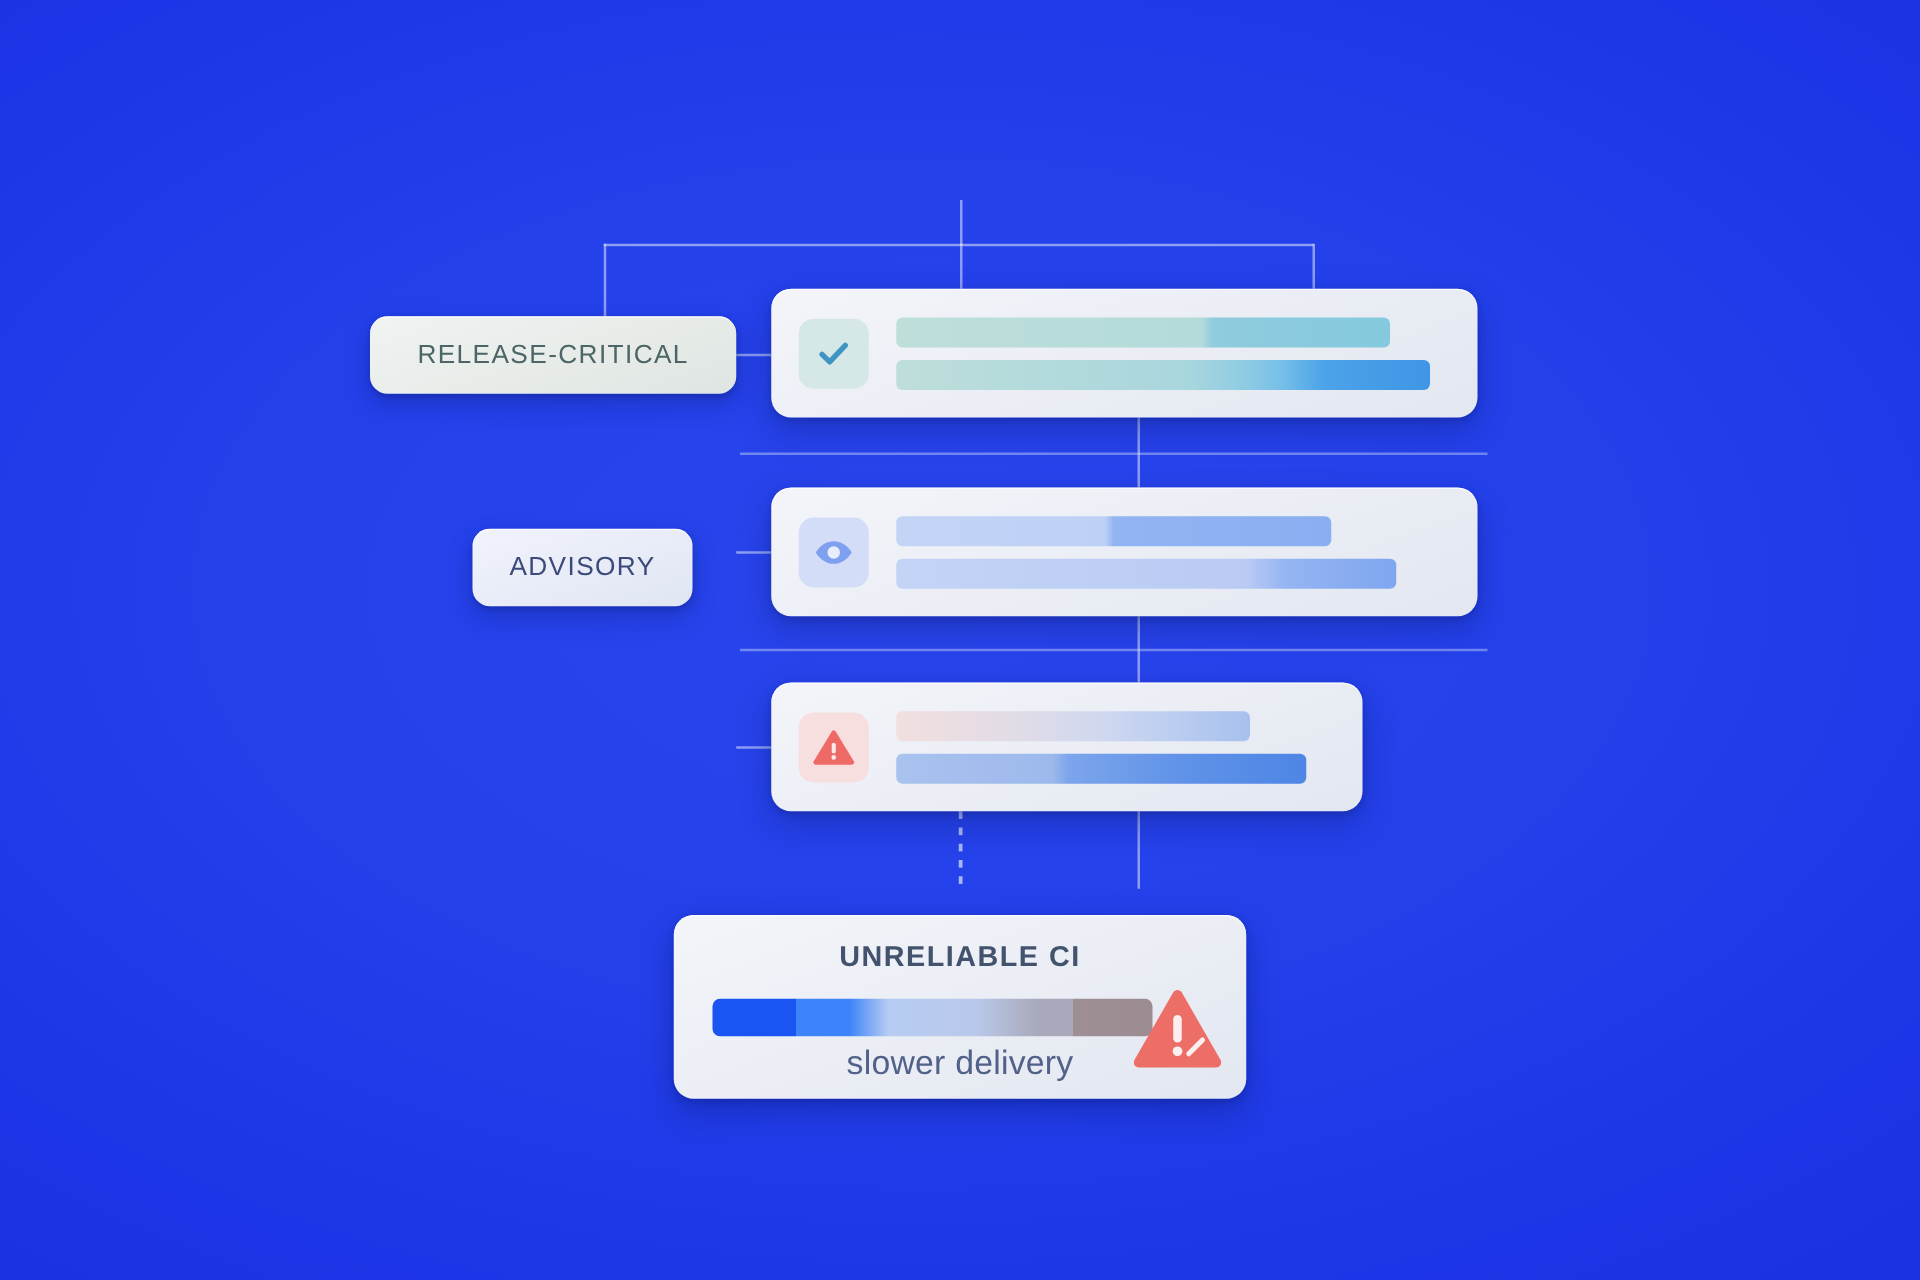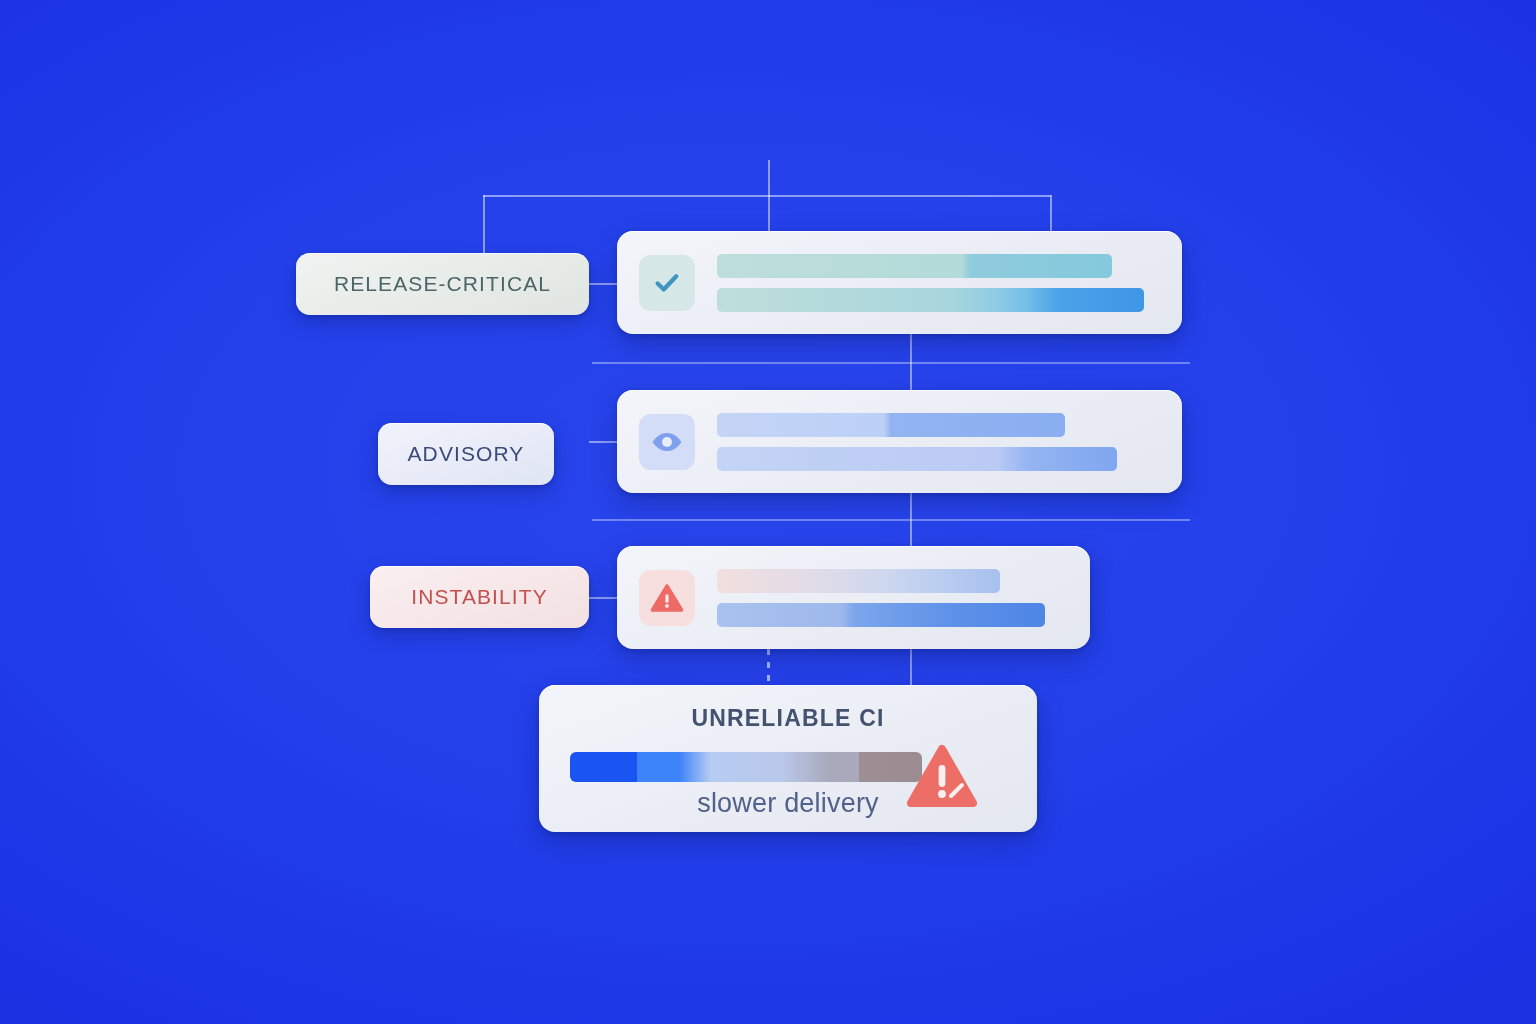--- a/index.html
+++ b/index.html
@@ -78,21 +78,21 @@
   
   .bar.a1 { width:348px; background:linear-gradient(90deg,#C3D4F6 0%,#BDD0F6 48%,#93B4F2 50%,#89AEF1 100%); }
   .bar.a2 { width:400px; background:linear-gradient(90deg,#C3D4F6 0%,#BACAF4 70%,#95B4F2 78%,#7FA6EF 100%); }
 
   
   .bar.i1 { width:283px; background:linear-gradient(90deg,#F2DFDE 0%,#E2DCE6 32%,#CFD8EF 58%,#B8CBF0 82%,#A7C0EE 100%); }
   .bar.i2 { width:328px; background:linear-gradient(90deg,#A9C2EE 0%,#9DB9EC 38%,#7CA5EC 42%,#5E91E8 72%,#4E86E6 100%); }
 
   
   #outcome-node {
-    left:539px; top:685px; width:498px; height:147px;
+    left:539px; top:732px; width:458px; height:147px;
     display:flex; flex-direction:column; align-items:center;
     padding-top:20px;
   }
   #outcome-node .title {
     font-size:23px; font-weight:bold; letter-spacing:1.2px; color:#43536E;
   }
   .meterwrap { position:relative; width:100%; margin-top:16px; height:38px; }
   .meter {
     position:absolute; left:31px; top:4px; width:352px; height:30px;
     border-radius:6px;
@@ -134,23 +134,20 @@
   <div class="conn v" style="left:589px; top:441px; width:28px; height:2px;"></div>
   <div class="conn v" style="left:589px; top:597px; width:28px; height:2px;"></div>
 
 
   <div class="pill" id="pill-release">
     <span>RELEASE-CRITICAL</span>
   </div>
   <div class="pill" id="pill-advisory">
     <span>ADVISORY</span>
   </div>
-  <div class="pill" id="pill-instability">
-    <span>INSTABILITY</span>
-  </div>
 
   <div class="card barcard" id="card-release">
     <div class="iconbox teal">
       <svg width="30" height="30" viewBox="0 0 24 24">
         <path d="M4.5 12.4 L9.4 17.2 L19.4 6.6" fill="none" stroke="#3E95C2" stroke-width="3.4" stroke-linecap="round" stroke-linejoin="round"></path>
       </svg>
     </div>
     <div class="bars">
       <div class="bar r1"></div>
       <div class="bar r2"></div>

